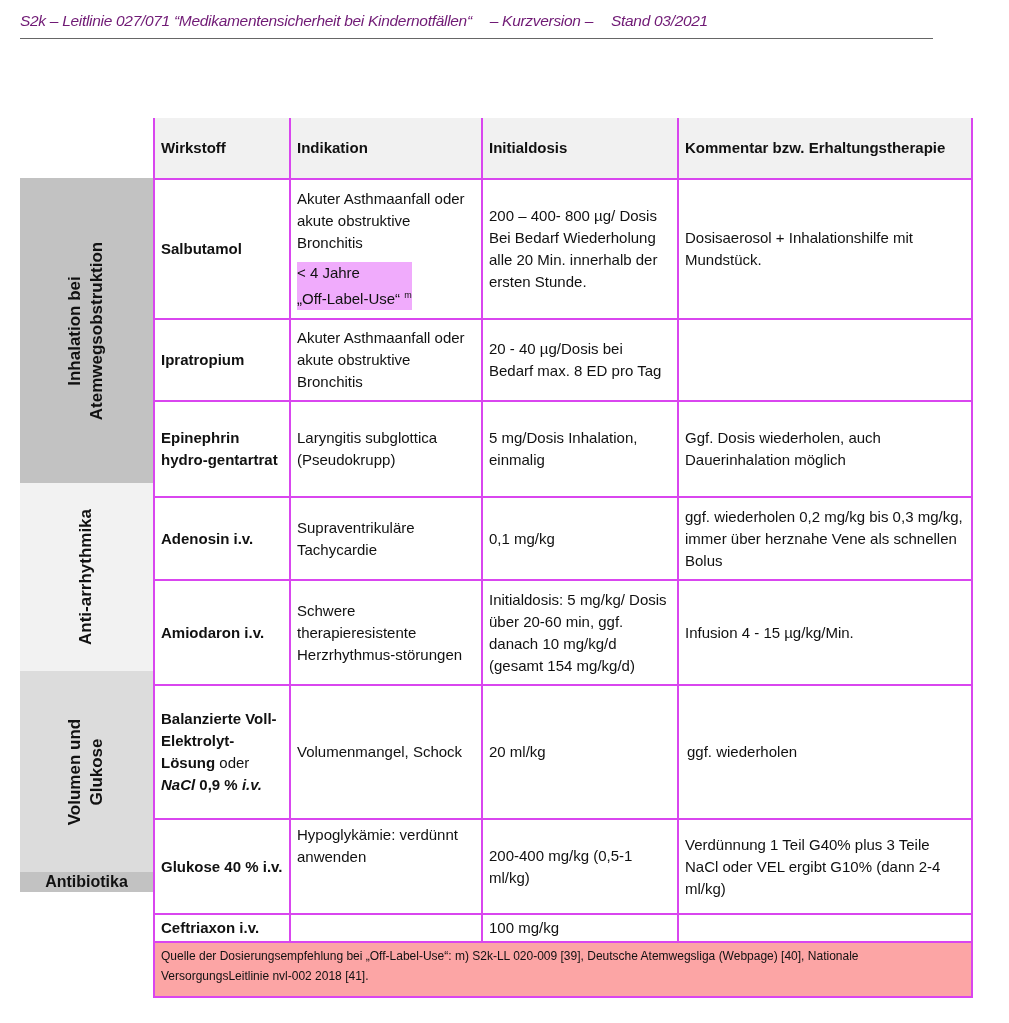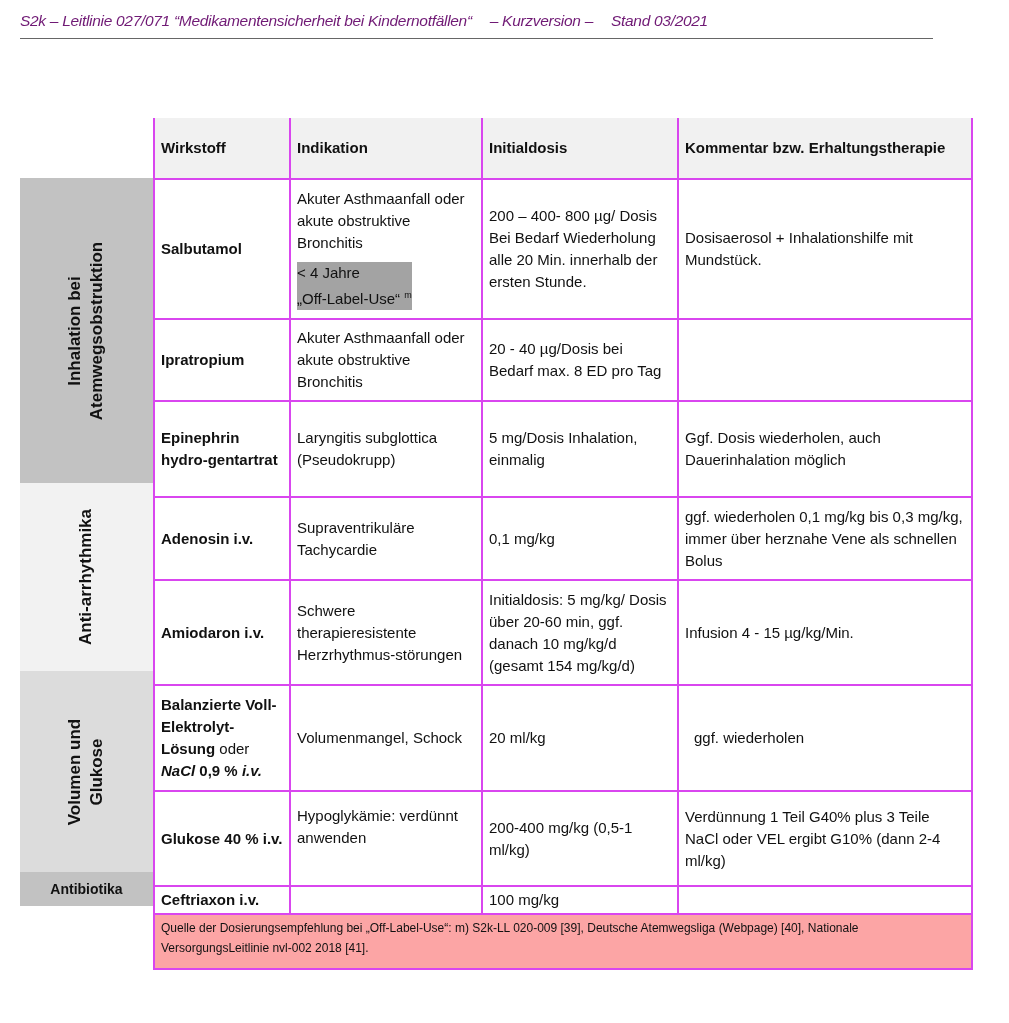--- a/index.html
+++ b/index.html
@@ -10,29 +10,29 @@
   .header-text { position:absolute; left:20px; top:12px; font-size:15.5px; font-style:italic;
                  letter-spacing:-0.3px; white-space:pre; color:#701a75; }
   .header-text span { margin-right:18px; }
 
   .cat { position:absolute; left:20px; width:133px; display:flex; align-items:center;
          justify-content:center; font-weight:bold; font-size:17px; color:#111; }
   .cat .rot { transform:rotate(-90deg); white-space:nowrap; text-align:center; line-height:22px; }
   .cat-inh { top:178px; height:305px; background:#c2c2c2; }
   .cat-anti { top:483px; height:188px; background:#f2f2f2; }
   .cat-vol { top:671px; height:201px; background:#dcdcdc; }
-  .cat-ab { top:872px; height:34px; background:#c2c2c2; font-size:14px; }
+  .cat-ab { top:872px; height:20px; background:#c2c2c2; font-size:16px; }
 
   table.main { position:absolute; left:153px; top:118px; border-collapse:collapse;
                table-layout:fixed; width:818px; }
   table.main td { border:2px solid #d946ef; vertical-align:middle; font-size:15px;
                   line-height:22px; padding:2px 6px; }
   table.main tr.hdr td { background:#f1f1f1; font-weight:bold; height:56px; border-top:none; }
   td.drug { font-weight:bold; }
-  .offlabel { display:inline-block; background:#a3a3a3; margin-top:8px; }
+  .offlabel { display:inline-block; background:#f0abfc; margin-top:8px; }
   .sup { font-size:9px; vertical-align:super; }
   td.foot { background:#fca5a5; font-size:12px !important; line-height:20px !important;
             vertical-align:top !important; padding-top:3px !important; height:48px; }
 </style>
 </head>
 <body>
 
 <div class="header-line"></div>
 <div class="header-text"><span>S2k – Leitlinie 027/071 “Medikamentensicherheit bei Kindernotfällen“</span><span>– Kurzversion –</span><span>Stand 03/2021</span></div>
 
@@ -89,37 +89,37 @@
   <tr style="height:96px">
     <td class="drug">Epinephrin hydro-gentartrat</td>
     <td>Laryngitis subglottica (Pseudokrupp)</td>
     <td>5 mg/Dosis Inhalation, einmalig</td>
     <td>Ggf. Dosis wiederholen, auch Dauerinhalation möglich</td>
   </tr>
   <tr style="height:83px">
     <td class="drug">Adenosin i.v.</td>
     <td>Supraventrikuläre Tachycardie</td>
     <td>0,1 mg/kg</td>
-    <td>ggf. wiederholen 0,1 mg/kg bis 0,3 mg/kg, immer über herznahe Vene als schnellen Bolus</td>
+    <td>ggf. wiederholen 0,2 mg/kg bis 0,3 mg/kg, immer über herznahe Vene als schnellen Bolus</td>
   </tr>
   <tr style="height:105px">
     <td class="drug">Amiodaron i.v.</td>
     <td>Schwere therapieresistente Herzrhythmus-störungen</td>
     <td>Initialdosis: 5 mg/kg/ Dosis über 20-60 min, ggf. danach 10 mg/kg/d (gesamt 154 mg/kg/d)</td>
     <td>Infusion 4 - 15 µg/kg/Min.</td>
   </tr>
-  <tr style="height:106px">
+  <tr style="height:134px">
     <td><b>Balanzierte Voll-Elektrolyt-Lösung</b><span> oder </span><b><i>NaCl</i><span> 0,9 % </span><i>i.v.</i></b></td>
     <td>Volumenmangel, Schock</td>
     <td>20 ml/kg</td>
-    <td style="padding-left:15px">ggf. wiederholen</td>
+    <td style="padding-left:8px">ggf. wiederholen</td>
   </tr>
   <tr style="height:95px">
     <td class="drug">Glukose 40 % i.v.</td>
-    <td style="vertical-align:top;padding-top:13px">Hypoglykämie: verdünnt anwenden</td>
+    <td style="vertical-align:top;padding-top:4px">Hypoglykämie: verdünnt anwenden</td>
     <td>200-400 mg/kg (0,5-1 ml/kg)</td>
     <td>Verdünnung 1 Teil G40% plus 3 Teile NaCl oder VEL ergibt G10% (dann 2-4 ml/kg)</td>
   </tr>
   <tr style="height:16px">
     <td class="drug">Ceftriaxon i.v.</td>
     <td></td>
     <td>100 mg/kg</td>
     <td></td>
   </tr>
   <tr>

